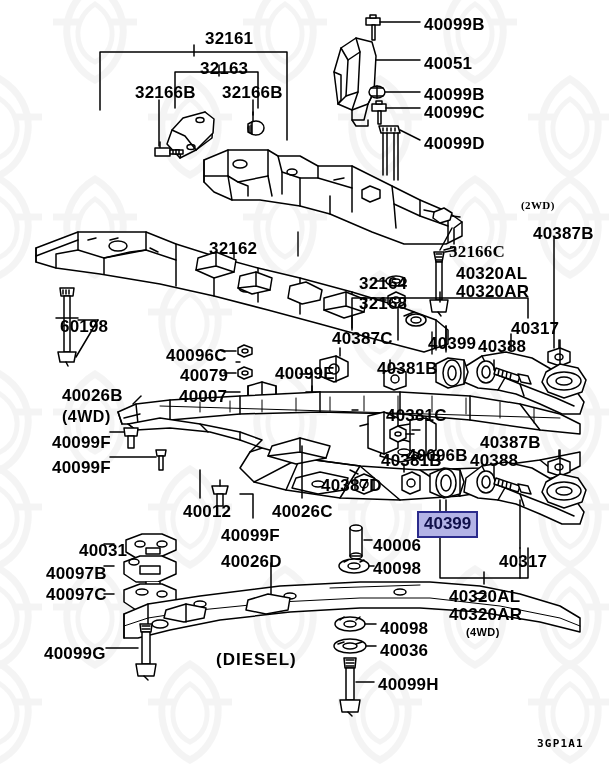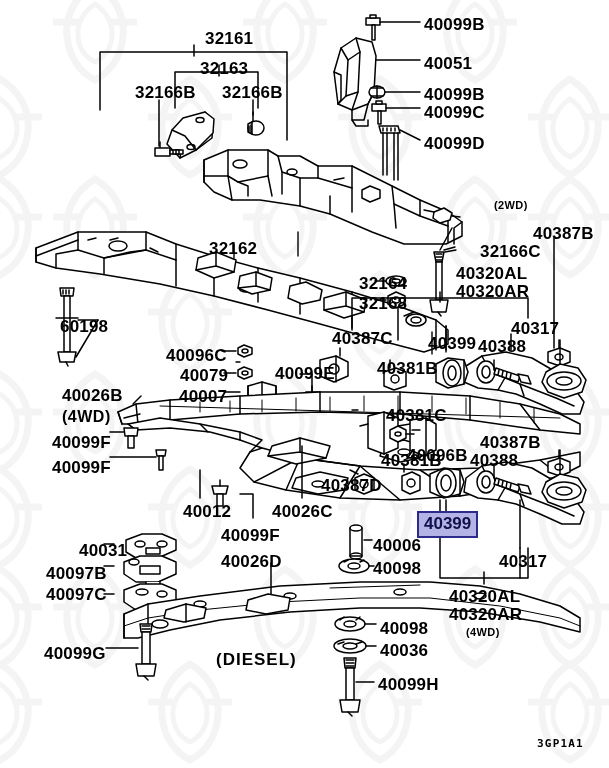--- a/index.html
+++ b/index.html
@@ -547,21 +547,21 @@
       <div class="lbl" style="left: 188px; top: 60px; margin-left: 12px;">32163</div>
       <div class="lbl" style="left: 135px; top: 84px;">32166B</div>
       <div class="lbl" style="left: 222px; top: 84px;">32166B</div>
       <div class="lbl" style="left: 424px; top: 16px;">40099B</div>
       <div class="lbl" style="left: 424px; top: 55px;">40051</div>
       <div class="lbl" style="left: 424px; top: 86px;">40099B</div>
       <div class="lbl" style="left: 424px; top: 104px;">40099C</div>
       <div class="lbl" style="left: 424px; top: 135px; text-align: center;">40099D</div>
       <div class="lbl" style="left: 533px; top: 225px;">40387B</div>
       <div class="lbl" style="left: 209px; top: 240px;">32162</div>
-      <div class="lbl" style="left: 480px; top: 243px;">32166C</div>
+      <div class="lbl" style="left: 449px; top: 243px; font-family: Liberation Serif, serif;">32166C</div>
       <div class="lbl" style="left: 456px; top: 265px;">40320AL</div>
       <div class="lbl" style="left: 456px; top: 283px;">40320AR</div>
       <div class="lbl" style="left: 359px; top: 275px;">32164</div>
       <div class="lbl" style="left: 359px; top: 295px;">32168</div>
       <div class="lbl" style="left: 511px; top: 320px;">40317</div>
       <div class="lbl" style="left: 60px; top: 318px;">60198</div>
       <div class="lbl" style="left: 332px; top: 330px;">40387C</div>
       <div class="lbl" style="left: 428px; top: 335px;">40399</div>
       <div class="lbl" style="left: 478px; top: 338px;">40388</div>
       <div class="lbl" style="left: 166px; top: 347px;">40096C</div>
@@ -589,21 +589,21 @@
       <div class="lbl" style="left: 46px; top: 565px;">40097B</div>
       <div class="lbl" style="left: 46px; top: 586px;">40097C</div>
       <div class="lbl" style="left: 449px; top: 588px;">40320AL</div>
       <div class="lbl" style="left: 449px; top: 606px;">40320AR</div>
       <div class="lbl" style="left: 380px; top: 620px;">40098</div>
       <div class="lbl" style="left: 380px; top: 642px;">40036</div>
       <div class="lbl" style="left: 44px; top: 645px;">40099G</div>
       <div class="lbl" style="left: 378px; top: 676px;">40099H</div>
     </div>
 
-  <div class="lbl sm" style="left:494px;top:200px;">(2WD)</div>
+  <div class="lbl sm" style="left:521px;top:200px;font-family:Liberation Serif, serif;">(2WD)</div>
   <div class="lbl sm" style="left:466px;top:627px;">(4WD)</div>
   <div class="lbl wd4" style="left:62px;top:409px;">(4WD)</div>
   <div class="lbl diesel" style="left:216px;top:651px;">(DIESEL)</div>
 
   <div class="lbl code" style="left:537px;top:738px;">3GP1A1</div>
 
   <div class="hl" id="hl-box" style="left: 417px; top: 511px; background: rgb(179, 179, 230); border-color: rgb(43, 43, 140);">40399</div>
 
 </div>
 

